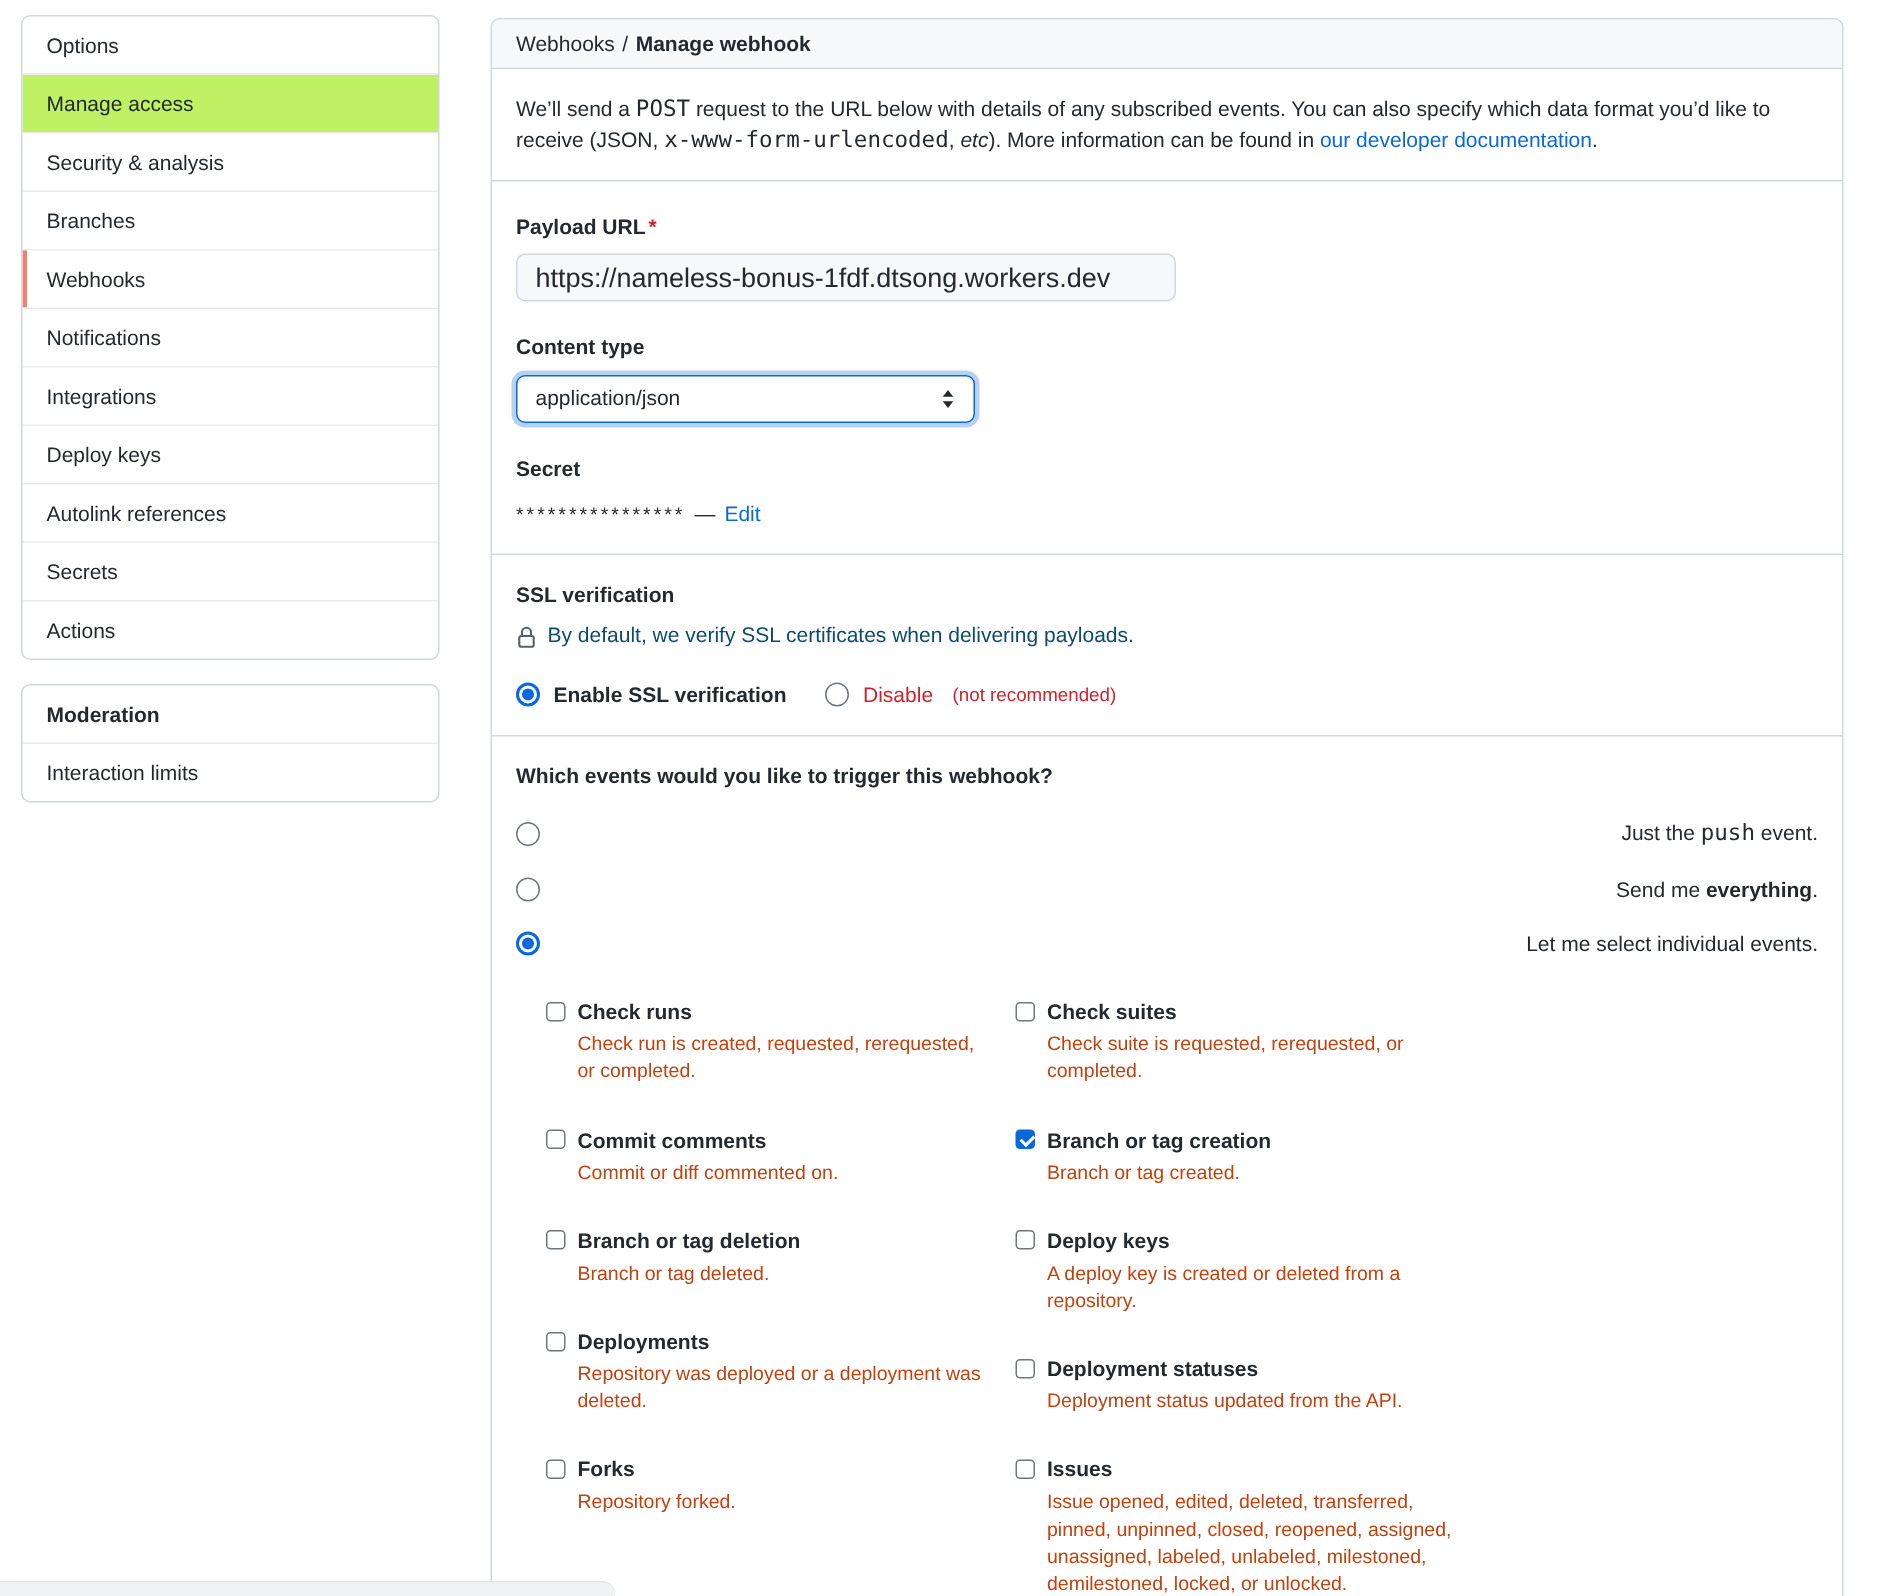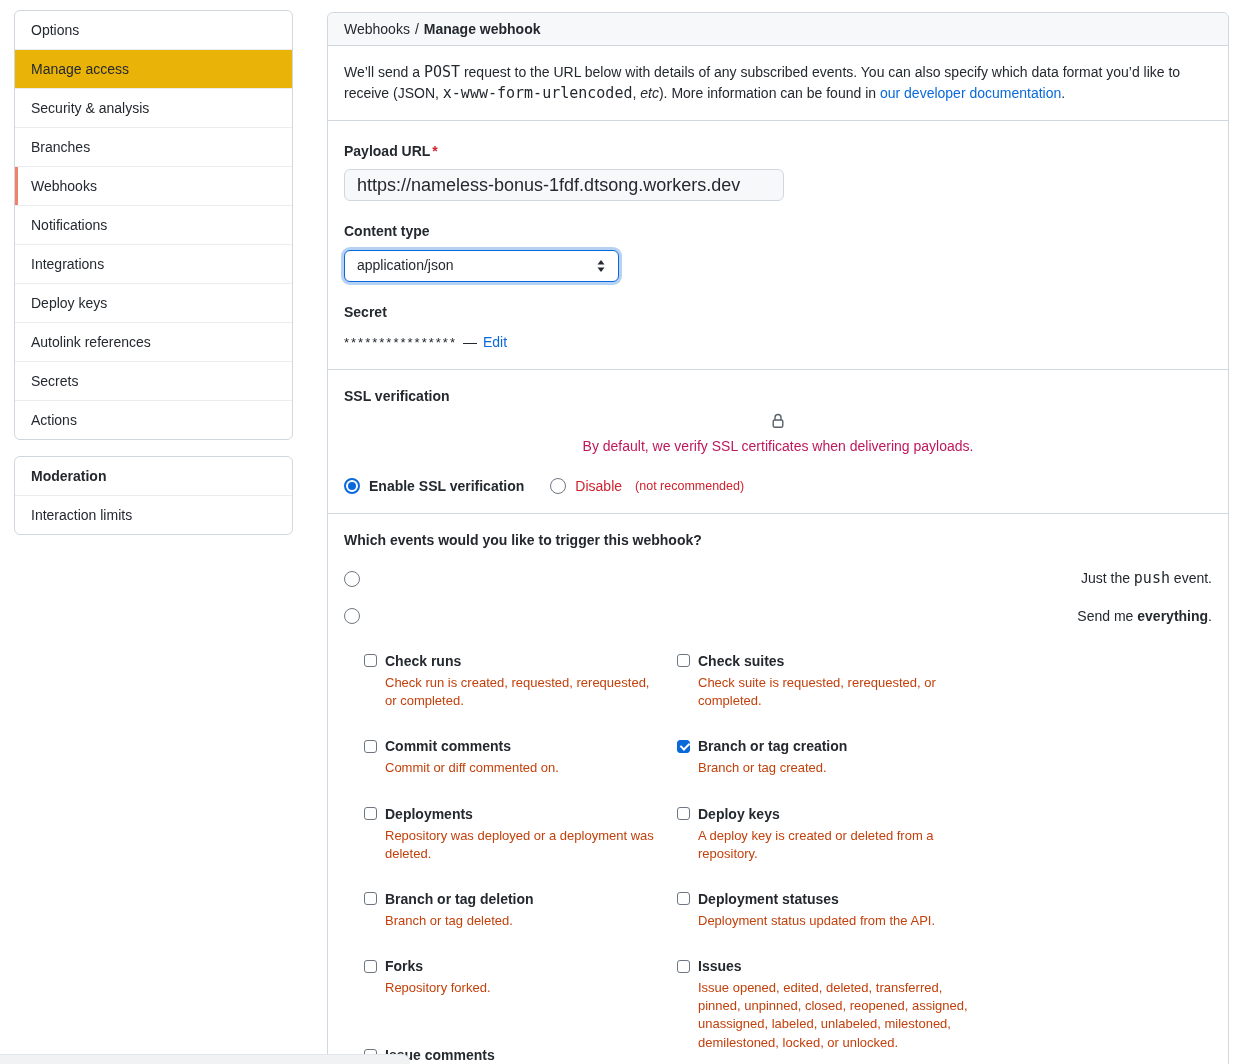--- a/index.html
+++ b/index.html
@@ -11,21 +11,21 @@
   }
   .layout { display:flex; align-items:flex-start; padding:10px 14px 0 14px; }
 
   
   .sidebar { width:279px; flex:none; }
   .nav-box { border:1px solid #d0d7de; border-radius:6px; background:#fff; overflow:hidden; }
   .nav-box.second { margin-top:16px; }
   .nav-item { display:block; position:relative; padding:9px 16px; line-height:20px;
               color:#24292f; text-decoration:none; cursor:pointer; }
   .nav-item + .nav-item, .nav-header + .nav-item { border-top:1px solid #eaecef; }
-  .nav-item.highlight { background:#eab308; }
+  .nav-item.highlight { background:#bef264; }
   .nav-item.active::before { content:""; position:absolute; left:0; top:0; bottom:0;
                              width:3px; background:#f0816f; }
   .nav-header { padding:9px 16px; line-height:20px; font-weight:700; }
 
   
   .main { flex:none; width:902px; margin-left:34px; margin-top:2px; height:1200px;
           border:1px solid #d0d7de; border-radius:6px; background:#fff; }
   .box-header { background:#f6f8fa; border-bottom:1px solid #d0d7de; padding:6px 16px;
                 line-height:20px; border-radius:6px 6px 0 0; }
   .crumb-link { color:#24292f; text-decoration:none; cursor:pointer; }
@@ -39,30 +39,30 @@
   .code { font-family:"DejaVu Sans Mono", monospace; font-size:15px; }
   .em { font-style:italic; }
   .link { color:#0969da; text-decoration:none; cursor:pointer; }
 
   .field-label { font-weight:700; margin-bottom:8px; margin-top:4px; }
   .field-label.spaced { margin-top:20px; }
   .required { color:#cf222e; margin-left:2px; }
   .text-input { width:440px; height:32px; padding:5px 12px; font-size:18px; color:#24292f;
                 background:#f6f8fa; border:1px solid #d0d7de; border-radius:6px;
                 font-family:"Liberation Sans", sans-serif; }
-  .select { width:275px; height:32px; display:flex; align-items:center;
+  .select { width:306px; height:32px; display:flex; align-items:center;
             justify-content:space-between; padding:5px 12px; background:#fff;
             border:1px solid #0969da; border-radius:6px; cursor:pointer;
             box-shadow:0 0 0 3px rgba(9,105,218,0.3); }
   .secret-line { margin-top:10px; }
   .asterisks { letter-spacing:2px; font-size:13px; color:#24292f; }
   .dash { margin:0 6px; color:#24292f; }
 
   .ssl-title { font-weight:700; }
-  .ssl-note { display:flex; align-items:center; gap:7px; margin:7px 0 20px 0; color:#be185d;flex-direction:column; }
+  .ssl-note { display:flex; align-items:flex-end; gap:7px; margin:7px 0 20px 0; color:#0c4a6e; }
   .lock-icon { flex:none; display:inline-flex; color:#57606a; }
 
   .radio-row { display:flex; align-items:center; gap:26px; margin-top:4px; }
   .radio-option { display:flex; align-items:center; gap:9px; cursor:pointer; }
   .radio { width:16px; height:16px; border-radius:50%; border:1px solid #6e7781;
            background:#fff; position:relative; flex:none; }
   .radio.checked { border:2px solid #0969da; }
   .radio.checked::after { content:""; position:absolute; inset:2px; background:#0969da;
                           border-radius:50%; }
   .bold { font-weight:700; }
@@ -179,50 +179,54 @@
       <label class="radio-option event-radio">
         <span class="radio"></span>
         <span><span>Just the </span><span class="code">push</span><span> event.</span></span>
       </label>
 
       <label class="radio-option event-radio">
         <span class="radio"></span>
         <span><span>Send me </span><span class="bold">everything</span><span>.</span></span>
       </label>
 
+      <label class="radio-option event-radio">
+        <span class="radio checked"></span>
+        <span>Let me select individual events.</span>
+      </label>
 
       <div class="cb-columns">
         <div class="cb-col">
           <div class="cb-item">
             <label class="cb-row">
                 <span class="checkbox"></span>
                 <span class="cb-label">Check runs</span>
               </label>
             <div class="cb-desc">Check run is created, requested, rerequested, or completed.</div>
           </div>
           <div class="cb-item">
             <label class="cb-row">
                 <span class="checkbox"></span>
                 <span class="cb-label">Commit comments</span>
               </label>
             <div class="cb-desc">Commit or diff commented on.</div>
           </div>
           <div class="cb-item">
             <label class="cb-row">
                 <span class="checkbox"></span>
+                <span class="cb-label">Branch or tag deletion</span>
+              </label>
+            <div class="cb-desc">Branch or tag deleted.</div>
+          </div>
+          <div class="cb-item">
+            <label class="cb-row">
+                <span class="checkbox"></span>
                 <span class="cb-label">Deployments</span>
               </label>
             <div class="cb-desc">Repository was deployed or a deployment was deleted.</div>
-          </div>
-          <div class="cb-item">
-            <label class="cb-row">
-                <span class="checkbox"></span>
-                <span class="cb-label">Branch or tag deletion</span>
-              </label>
-            <div class="cb-desc">Branch or tag deleted.</div>
           </div>
           <div class="cb-item" style="margin-bottom:48px;">
             <label class="cb-row">
                 <span class="checkbox"></span>
                 <span class="cb-label">Forks</span>
               </label>
             <div class="cb-desc">Repository forked.</div>
           </div>
           <div class="cb-item">
             <label class="cb-row">

